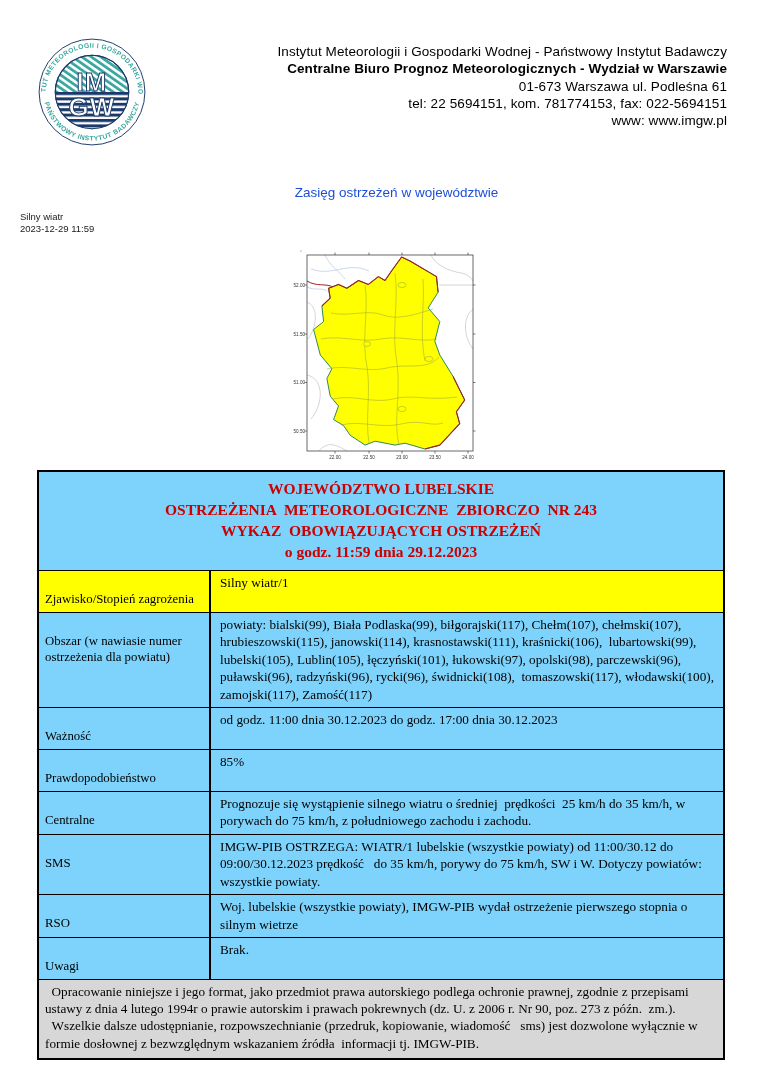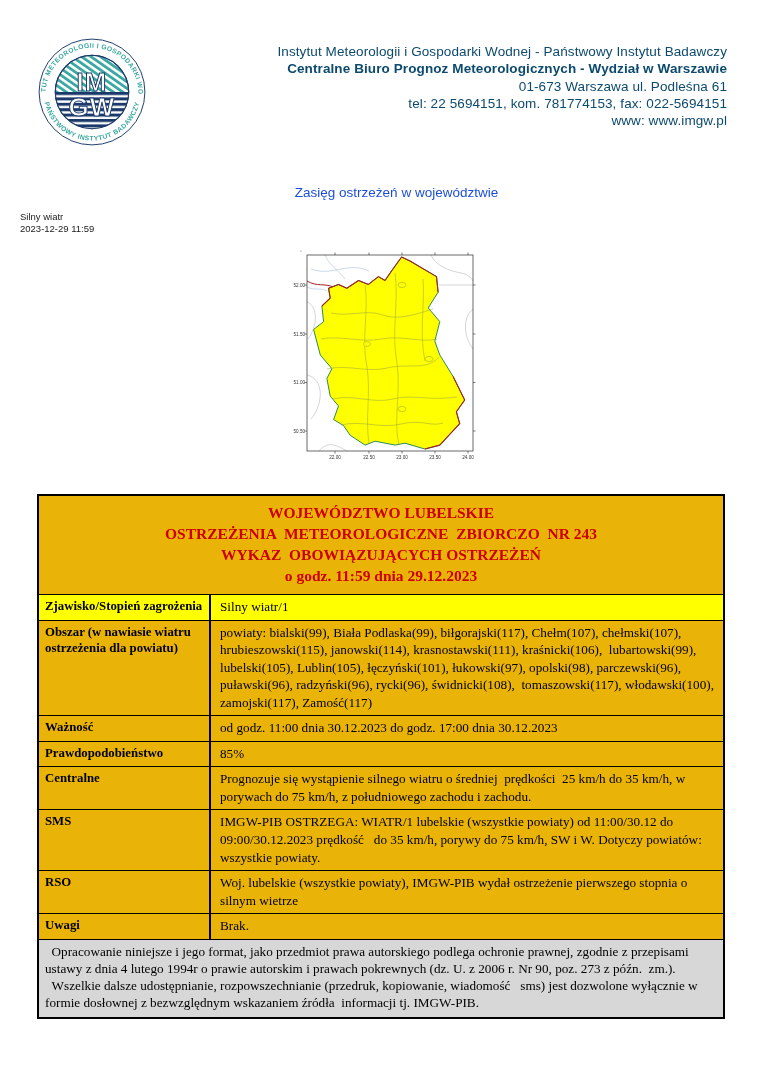--- a/index.html
+++ b/index.html
@@ -8,21 +8,21 @@
     width:763px;height:1080px;
     background:#ffffff;
     overflow:hidden;
     font-family:"Liberation Sans", sans-serif;
   }
   
   .logo-wrap{position:absolute;left:38px;top:36px;width:108px;height:112px;}
   .contact{
     position:absolute;top:43px;right:36px;
     text-align:right;
-    color:#0c4a6e;
+    color:#000000;
     font-size:13.5px;line-height:17.3px;
     letter-spacing:.1px;
   }
   .contact .bold{font-weight:bold;}
   
   .map-caption{
     position:absolute;top:185px;left:30px;right:0;
     text-align:center;color:#1d4ed8;
     font-size:13.5px;
   }
@@ -31,38 +31,37 @@
     color:#222;
     font-size:9.5px;line-height:11.5px;
   }
   .map-svg{position:absolute;left:281px;top:247px;}
   
   .wtable{
     position:absolute;left:37px;top:470px;width:688px;
     border:2px solid #000;
     font-family:"Liberation Serif", serif;
     box-sizing:border-box;
-    background:#eab308;
-    margin-top:24px;
+    background:#7dd3fc;
   }
   .title-block{
     padding:6px 8px 8px;
     text-align:center;
     color:#cc0000;
     font-weight:bold;
     font-size:15.5px;line-height:21px;
   }
   .title-line{white-space:pre-wrap;}
   .trow{display:flex;border-top:1px solid #000;}
   .trow.highlight{background:#ffff00;}
   .tlabel{
     width:172px;flex:0 0 172px;
     border-right:2px solid #000;
-    padding:3px 4px 4px 6px;
-    font-weight:bold;font-size:12.8px;line-height:1.3;
+    padding:20px 4px 4px 6px;
+    font-weight:normal;font-size:12.8px;line-height:1.3;
     box-sizing:border-box;
   }
   .tval{
     flex:1;padding:3px 8px 4px 9px;
     font-size:13.2px;line-height:1.33;
     white-space:pre-wrap;
   }
   .tfooter{
     border-top:1px solid #000;
     background:#d7d7d7;
@@ -203,21 +202,21 @@
       <div class="title-line">OSTRZEŻENIA  METEOROLOGICZNE  ZBIORCZO  NR 243</div>
       <div class="title-line">WYKAZ  OBOWIĄZUJĄCYCH OSTRZEŻEŃ</div>
       <div class="title-line">o godz. 11:59 dnia 29.12.2023</div>
     </div>
 
     <div class="trow highlight">
       <div class="tlabel">Zjawisko/Stopień zagrożenia</div>
       <div class="tval">Silny wiatr/1</div>
     </div>
     <div class="trow">
-      <div class="tlabel">Obszar (w nawiasie wiatru ostrzeżenia dla powiatu)</div>
+      <div class="tlabel">Obszar (w nawiasie numer ostrzeżenia dla powiatu)</div>
       <div class="tval">powiaty: bialski(99), Biała Podlaska(99), biłgorajski(117), Chełm(107), chełmski(107), hrubieszowski(115), janowski(114), krasnostawski(111), kraśnicki(106),  lubartowski(99), lubelski(105), Lublin(105), łęczyński(101), łukowski(97), opolski(98), parczewski(96), puławski(96), radzyński(96), rycki(96), świdnicki(108),  tomaszowski(117), włodawski(100), zamojski(117), Zamość(117)</div>
     </div>
     <div class="trow">
       <div class="tlabel">Ważność</div>
       <div class="tval">od godz. 11:00 dnia 30.12.2023 do godz. 17:00 dnia 30.12.2023</div>
     </div>
     <div class="trow">
       <div class="tlabel">Prawdopodobieństwo</div>
       <div class="tval">85%</div>
     </div>

